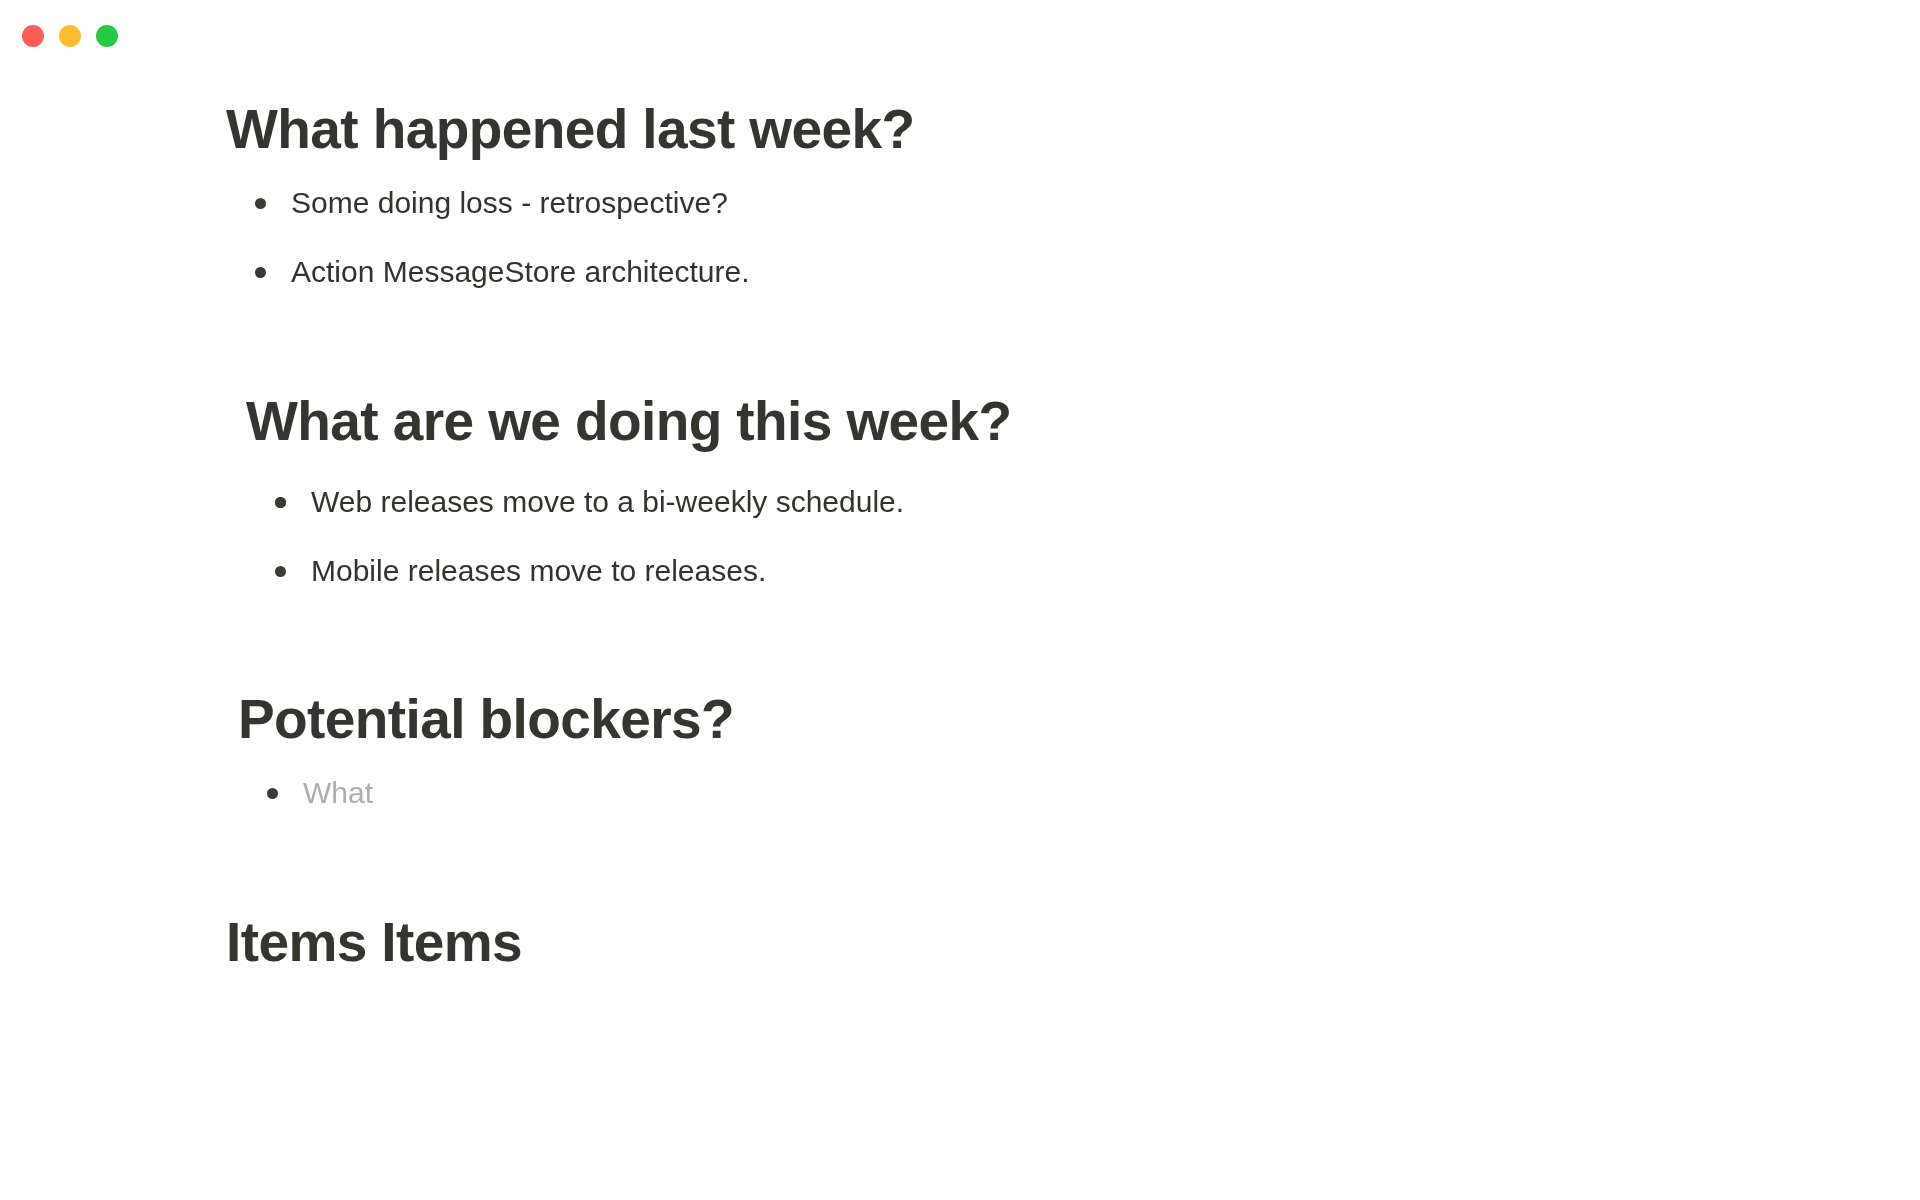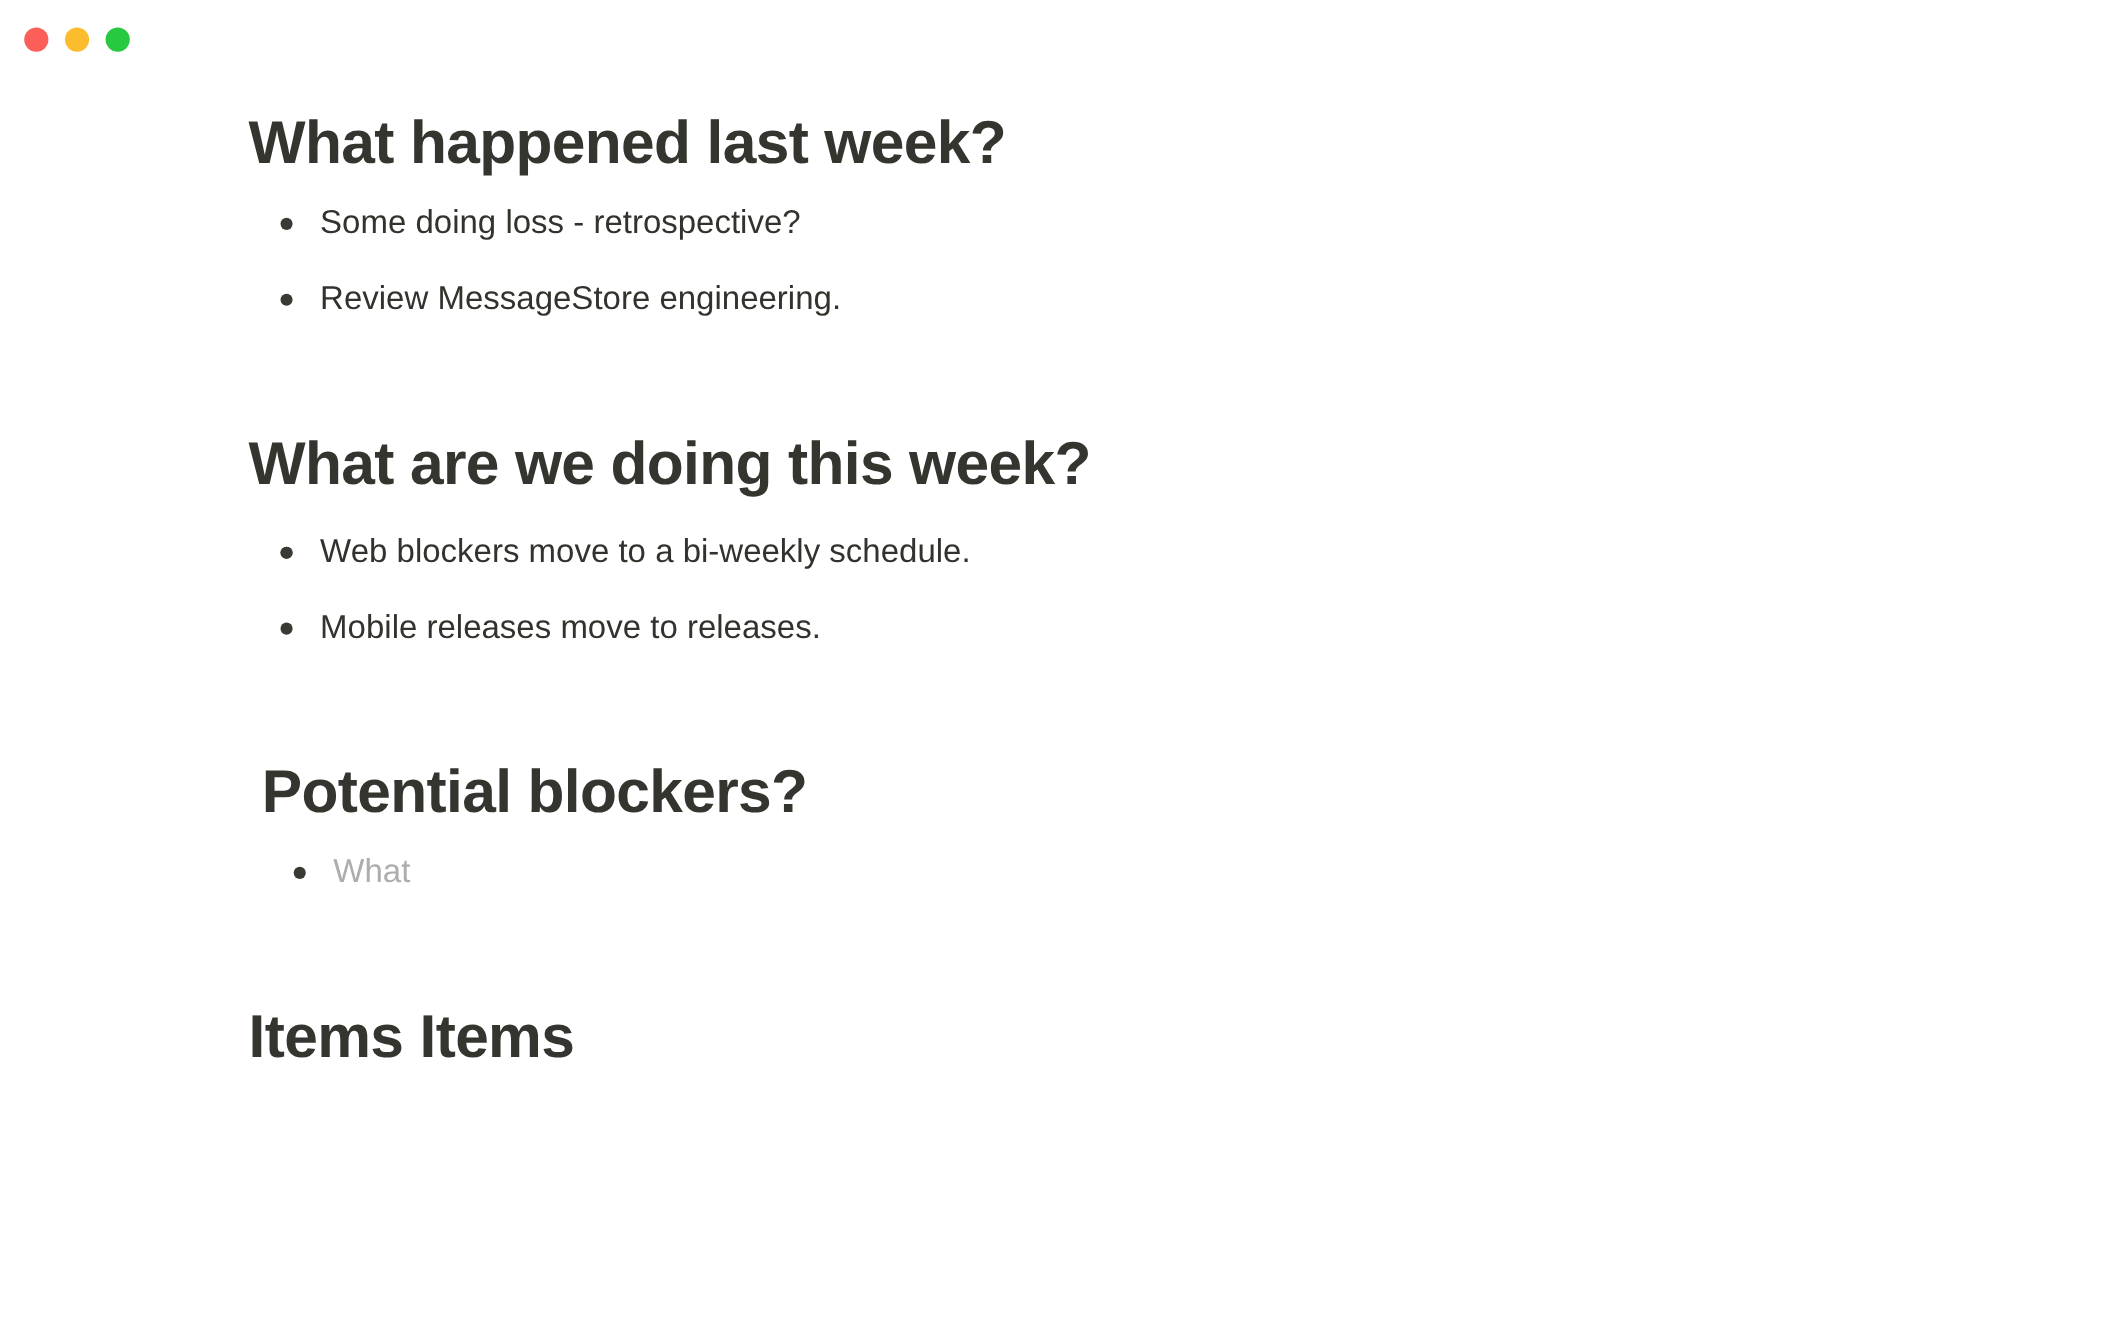--- a/index.html
+++ b/index.html
@@ -65,21 +65,21 @@
   h1.section-heading {
     font-size: 55px;
     font-weight: 700;
     color: #35352f;
     letter-spacing: -0.6px;
     line-height: 1.12;
   }
 
   
   .section-1 { padding-top: 27px; }
-  .section-2 { padding-top: 100px; }
+  .section-2 { padding-top: 100px; margin-left: 20px; }
   .section-3 { padding-top: 99px; margin-left: 12px; }
   .section-4 { padding-top: 100px; }
 
   ul.bullets {
     list-style: none;
     margin-top: 22px;
   }
 
   ul.bullets li.bullet {
     position: relative;
@@ -123,34 +123,34 @@
 
     <div class="section section-1">
       <h1 class="section-heading">What happened last week?</h1>
       <ul class="bullets">
         <li class="bullet">
           <span class="dot"></span>
           <span class="bullet-text">Some doing loss - retrospective?</span>
         </li>
         <li class="bullet">
           <span class="dot"></span>
-          <span class="bullet-text">Review MessageStore engineering.</span>
+          <span class="bullet-text">Action MessageStore architecture.</span>
         </li>
       </ul>
     </div>
 
     <div class="section section-2">
       <h1 class="section-heading">What are we doing this week?</h1>
       <ul class="bullets">
         <li class="bullet">
           <span class="dot"></span>
         </li>
         <li class="bullet">
           <span class="dot"></span>
-          <span class="bullet-text">Web blockers move to a bi-weekly schedule.</span>
+          <span class="bullet-text">Web releases move to a bi-weekly schedule.</span>
         </li>
         <li class="bullet">
           <span class="dot"></span>
           <span class="bullet-text">Mobile releases move to releases.</span>
         </li>
       </ul>
     </div>
 
     <div class="section section-3">
       <h1 class="section-heading">Potential blockers?</h1>

